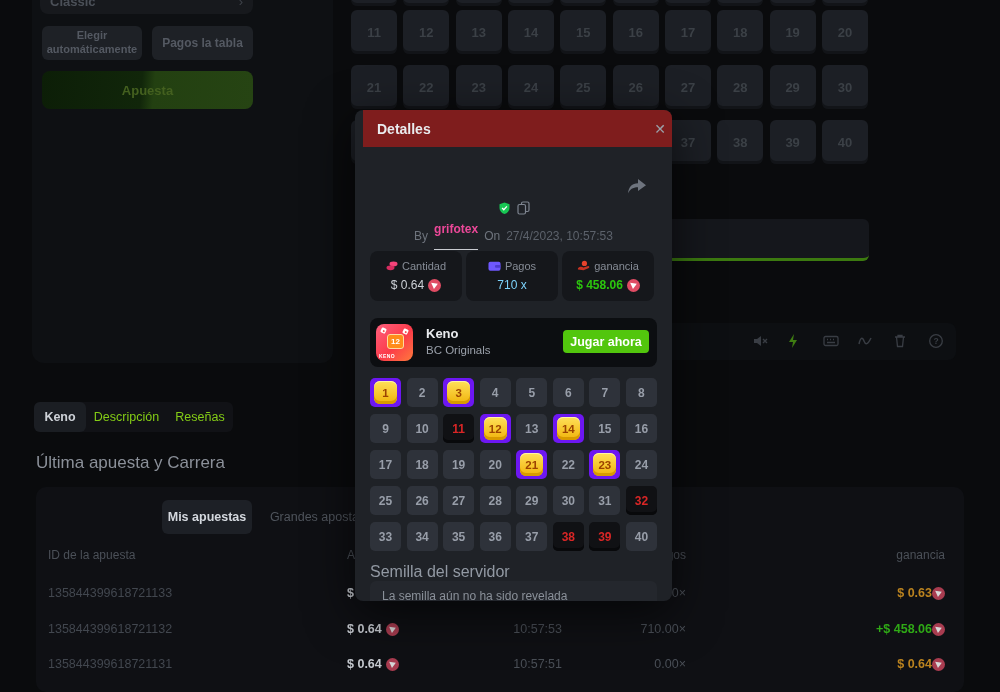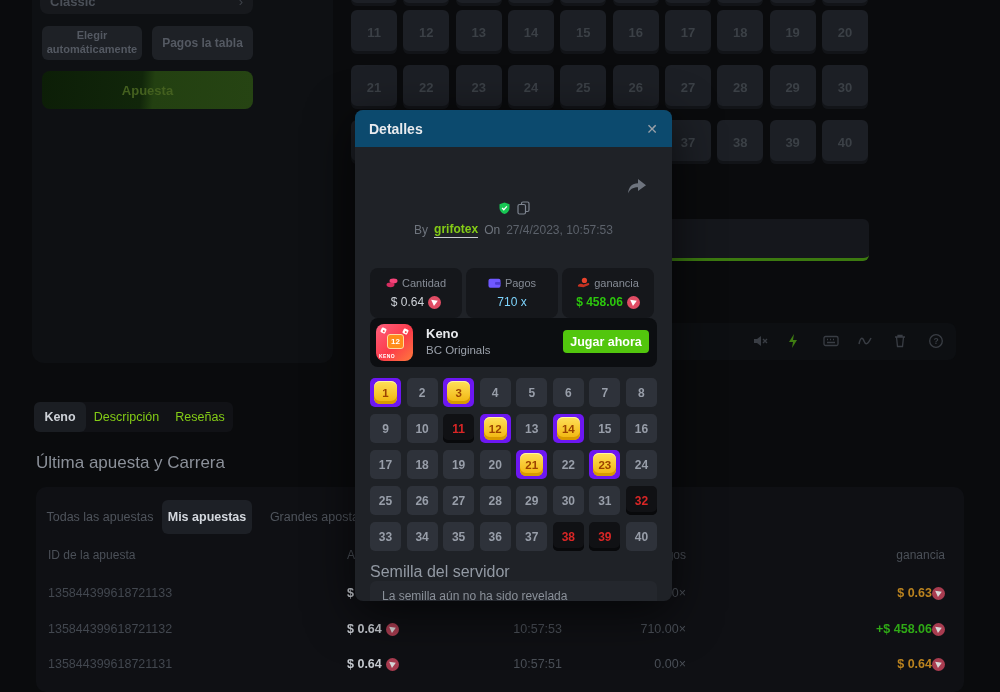--- a/index.html
+++ b/index.html
@@ -33,31 +33,31 @@
   .c-amt{left:311px;color:#c6cad0;font-weight:bold;display:flex;align-items:center;gap:4px;}
   .c-amt b,.c-profit b{font-weight:bold;}
   .c-time{left:420px;width:106px;text-align:right;color:#4a4f57;}
   .c-pay{left:540px;width:110px;text-align:right;color:#4a4f57;}
   .c-profit{right:19px;display:flex;align-items:center;font-weight:bold;}
   .c-profit.win b{color:#2fa916;}
   .c-profit.loss b{color:#bb831f;}
   .coin{flex:0 0 auto;display:inline-block;vertical-align:middle;}
   
   .modal{left:355px;top:110px;width:317px;height:491px;background:#1f2227;border-radius:8px;box-shadow:0 12px 48px rgba(0,0,0,.65);overflow:hidden;z-index:30;}
-  .modal-header{position:absolute;left:0;top:0;width:100%;height:37px;background:#0c4a6e;display:flex;align-items:center;justify-content:space-between;padding:0 14px;box-sizing:border-box;gap:8px;}
+  .modal-header{position:absolute;left:8px;top:0;width:100%;height:37px;background:#7f1d1d;display:flex;align-items:center;justify-content:space-between;padding:0 14px;box-sizing:border-box;gap:8px;}
   .modal-title{color:#e9ebee;font-size:14px;font-weight:bold;}
   .modal-close{color:#9aa0a8;font-size:14px;cursor:pointer;}
   .share-btn{position:absolute;left:272px;top:68px;width:20px;height:18px;}
   .id-row{position:absolute;left:0;top:91px;width:100%;display:flex;align-items:center;justify-content:center;gap:6px;}
   .id-text{color:#d9dce1;font-size:13px;font-weight:600;}
   .by-row{position:absolute;left:0;top:112px;width:100%;display:flex;align-items:center;justify-content:center;gap:6px;font-size:12px;}
   .by-label{color:#6e747d;}
-  .username{color:#84cc16;font-weight:bold;border-bottom:1px solid #c9ccd1;padding-bottom:1px;}
+  .username{color:#ec4899;font-weight:bold;border-bottom:1px solid #c9ccd1;padding-bottom:13px;}
   .datetime{color:#5c626b;}
-  .stat-box{position:absolute;top:158px;width:92px;height:50px;background:#15171b;border-radius:8px;box-sizing:border-box;padding-top:8px;}
+  .stat-box{position:absolute;top:141px;width:92px;height:50px;background:#15171b;border-radius:8px;box-sizing:border-box;padding-top:8px;}
   .stat-top{display:flex;align-items:center;justify-content:center;gap:4px;height:14px;}
   .stat-top span{color:#868c96;font-size:11px;}
   .stat-val{margin-top:5px;display:flex;align-items:center;justify-content:center;gap:4px;font-size:12px;color:#cdd1d7;}
   .stat-val.green{color:#2cc60d;font-weight:bold;}
   .stat-val.gray{color:#7dd3fc;}
   .game-card{position:absolute;left:15px;top:208px;width:287px;height:49px;background:#0c0e11;border-radius:8px;}
   .keno-art{position:absolute;left:6px;top:6px;width:37px;height:37px;border-radius:8px;background:linear-gradient(135deg,#ff5f7e 0%,#fb3b49 55%,#ff7a3c 100%);overflow:hidden;}
   .keno-art .t-num{position:absolute;left:11px;top:10px;width:15px;height:13px;background:#ff8c1a;border:1px solid #ffd9a0;border-radius:3px;color:#fff;font-size:8px;font-weight:bold;display:flex;align-items:center;justify-content:center;}
   .keno-art .brand{position:absolute;left:3px;bottom:2px;color:#fff;font-size:5px;font-weight:bold;letter-spacing:.4px;}
   .die{position:absolute;width:5px;height:5px;background:#fff;border-radius:1px;transform:rotate(25deg);}
@@ -169,21 +169,20 @@
 
 <div class="abs game-tabs">
   <div class="gtab active" style="left:0;width:52px;">Keno</div>
   <div class="gtab" style="left:52px;width:81px;">Descripción</div>
   <div class="gtab" style="left:133px;width:66px;">Reseñas</div>
 </div>
 
 <div class="abs section-heading">Última apuesta y Carrera</div>
 
 <div class="abs bets-panel">
-  <div class="btab" style="left:8px;width:112px;">Todas las apuestas</div>
   <div class="btab active" style="left:126px;width:90px;">Mis apuestas</div>
   <div class="btab" style="left:228px;width:132px;">Grandes apostadores</div>
   <div class="thead">
     <span style="left:12px;">ID de la apuesta</span>
     <span style="left:311px;">Apuesta</span>
     <span style="left:540px;width:110px;text-align:right;">Pagos</span>
     <span style="right:19px;">ganancia</span>
   </div>
   <div id="betRows">
       <div class="bet-row" style="top: 98px;">

